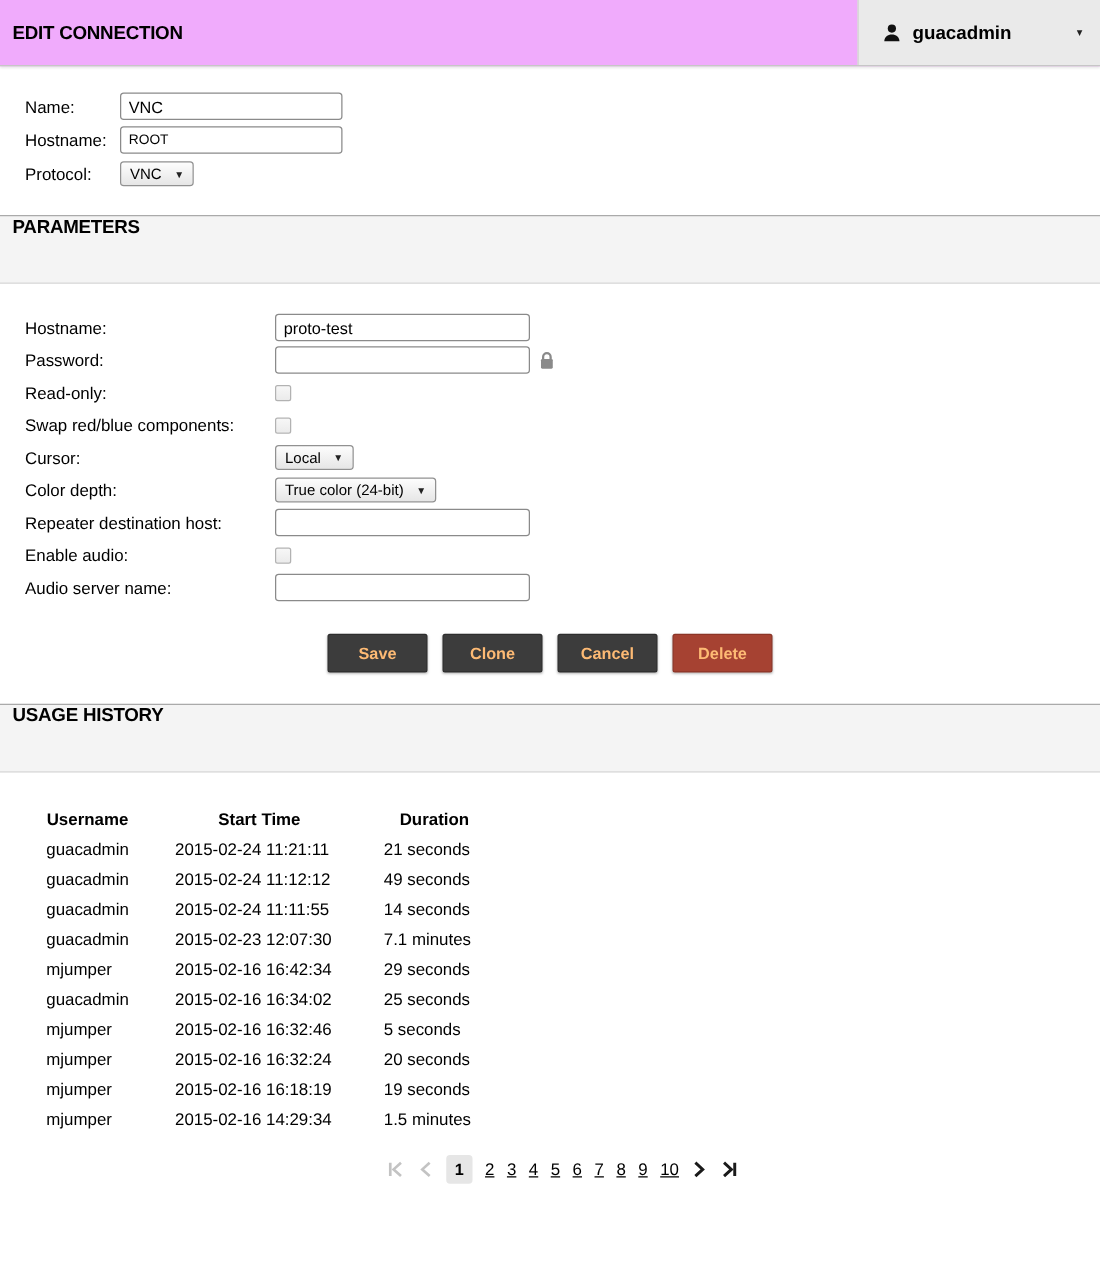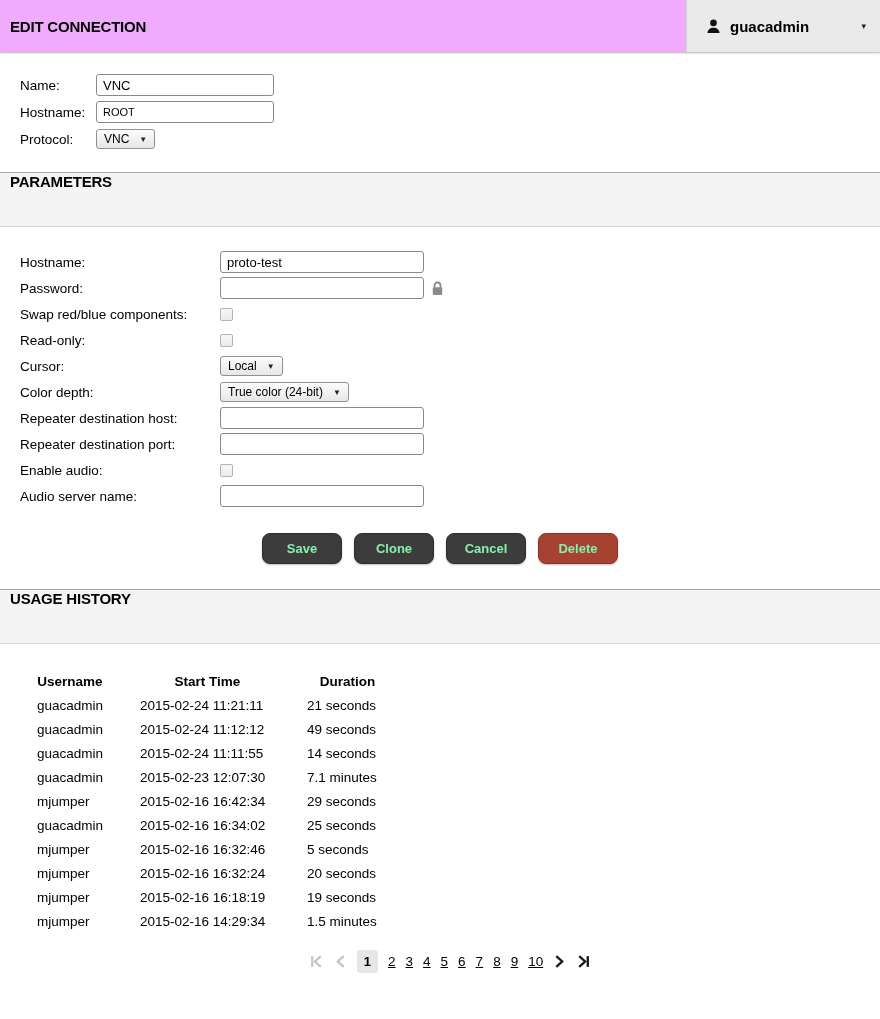--- a/index.html
+++ b/index.html
@@ -60,22 +60,22 @@
   .select {
     display:inline-flex; align-items:center; gap:10px; height:20px;
     border:1px solid #919191; border-radius:3px; padding:0 7px;
     background:linear-gradient(#fdfdfd,#e6e6e6); font-size:12px; cursor:pointer;
   }
   .select .sel-caret { font-size:8px; color:#222; }
 
   
   .actions { display:flex; justify-content:center; gap:12px; margin-top:26px; }
   .actions button {
-    width:80px; height:31px; border:1px solid #2d2d2d; border-radius:8px;
-    background:#3c3c3c; color:#86efac; font-weight:bold; font-size:13px;
+    width:80px; height:31px; border:1px solid #2d2d2d; border-radius:2px;
+    background:#3c3c3c; color:#fdba74; font-weight:bold; font-size:13px;
     font-family:inherit; box-shadow:0 1px 2px rgba(0,0,0,0.25); cursor:pointer;
   }
   .actions button.danger { background:#a64232; border-color:#8c3527; }
 
   
   .history { padding:25px 0 0 20px; }
   table { border-collapse:collapse; font-size:13.5px; table-layout:fixed; }
   col.c1 { width:100px; } col.c2 { width:175px; } col.c3 { width:105px; }
   th { font-weight:bold; text-align:center; height:24px; padding:0; }
   td { height:24px; padding:0; }
@@ -144,27 +144,27 @@
       <input class="txt" type="password" value="" style="">
       <span style="display:flex;">
         <svg width="13" height="15" viewBox="0 0 12 14">
             <path d="M3.2 6V4.2a2.8 2.8 0 0 1 5.6 0V6" fill="none" stroke="#8a8a8a" stroke-width="1.7"></path>
             <rect x="1.6" y="5.8" width="8.8" height="7.2" rx="1" fill="#8a8a8a"></rect>
           </svg>
       </span>
     </span>
   </div>
   <div class="prow">
+    <label>Read-only:</label>
+    <span class="field">
+        <span class="checkbox"></span>
+      </span>
+  </div>
+  <div class="prow">
     <label>Swap red/blue components:</label>
-    <span class="field">
-        <span class="checkbox"></span>
-      </span>
-  </div>
-  <div class="prow">
-    <label>Read-only:</label>
     <span class="field">
         <span class="checkbox"></span>
       </span>
   </div>
   <div class="prow">
     <label>Cursor:</label>
     <span class="field">
       <span class="select">
         <span>Local</span>
         <span class="sel-caret">▼</span>
@@ -175,26 +175,20 @@
     <label>Color depth:</label>
     <span class="field">
       <span class="select">
         <span>True color (24-bit)</span>
         <span class="sel-caret">▼</span>
       </span>
     </span>
   </div>
   <div class="prow">
     <label>Repeater destination host:</label>
-    <span class="field">
-        <input class="txt" type="text" value="" style="">
-      </span>
-  </div>
-  <div class="prow">
-    <label>Repeater destination port:</label>
     <span class="field">
         <input class="txt" type="text" value="" style="">
       </span>
   </div>
   <div class="prow">
     <label>Enable audio:</label>
     <span class="field">
         <span class="checkbox"></span>
       </span>
   </div>

